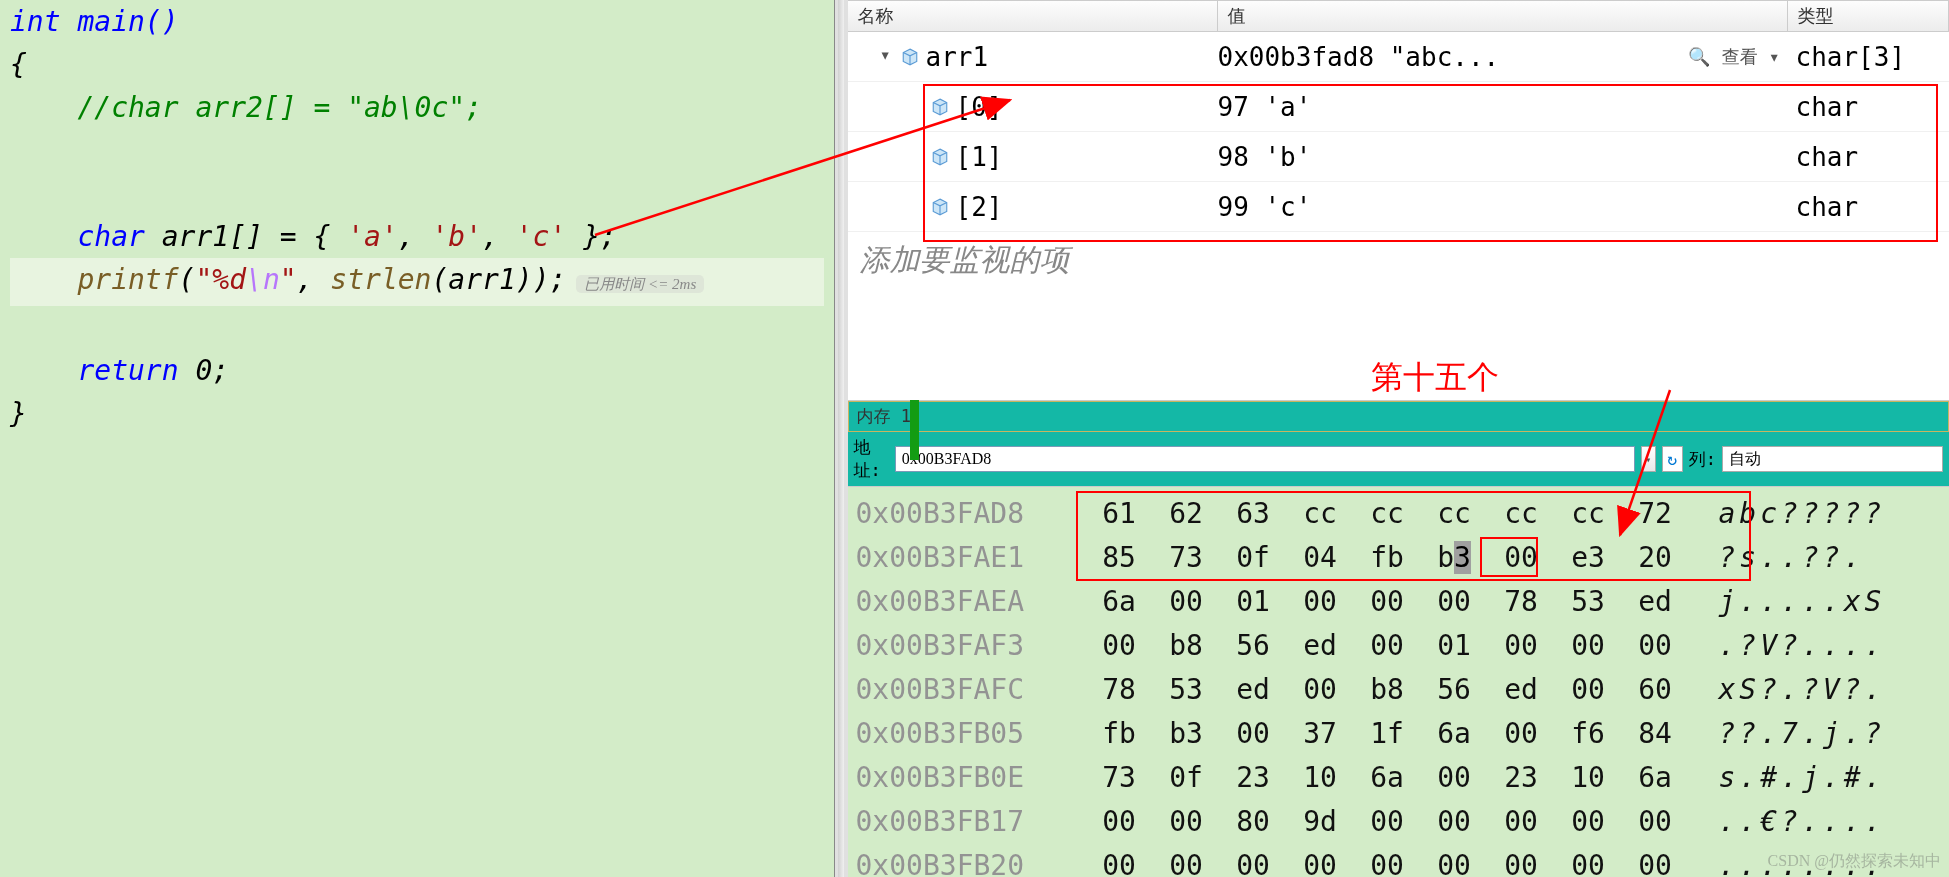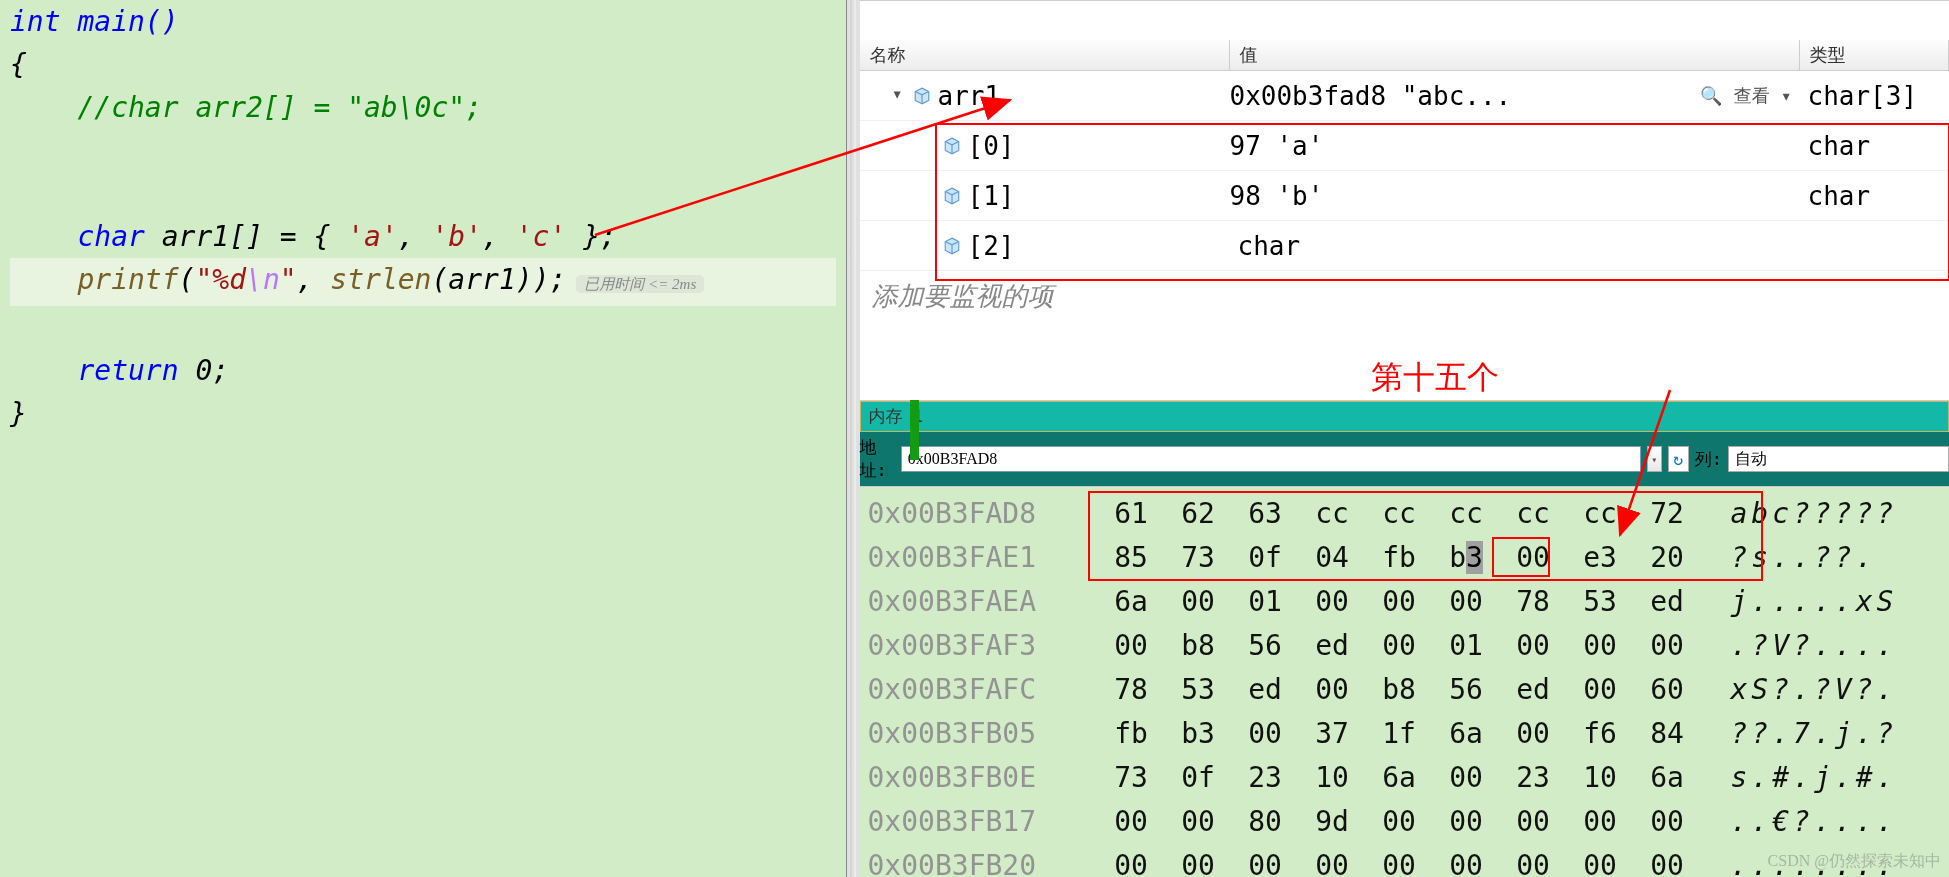--- a/index.html
+++ b/index.html
@@ -13,40 +13,40 @@
 .comment { color: #008000; }
 .string { color: #a31515; }
 .esc { color: #b776fb; }
 .func { color: #795e26; }
 .inline-hint { font-size: 15px; color: #888; font-family: 'Microsoft YaHei'; background: rgba(200,200,200,0.3); padding: 1px 8px; border-radius: 5px; margin-left: 10px; }
 .code-highlight { background: #e8f4e0; }
 .splitter { width: 14px; height: 100%; background: #e0e0e0; display: flex; align-items: flex-start; justify-content: center; }
 .splitter-inner { width: 6px; height: 100%; background: linear-gradient(to right, #d0d0d0, #f0f0f0); }
 .top-bar-right { height: 10px; background: #f5f5f5; border-bottom: 1px solid #ccc; font-size: 14px; padding: 0 6px; display: flex; align-items: center; gap: 6px; color: #555; overflow: hidden; }
 .watch-panel { flex: 0 0 400px; display: flex; flex-direction: column; border-bottom: 1px solid #ccc; }
-.watch-header { display: flex; background: linear-gradient(to bottom, #fdfdfd, #ececec); border-bottom: 1px solid #ccc; font-size: 18px; color: #333; margin-top: 39px; }
+.watch-header { display: flex; background: linear-gradient(to bottom, #fdfdfd, #ececec); border-bottom: 1px solid #ccc; font-size: 18px; color: #333; }
 .watch-header .col { padding: 3px 10px; border-right: 1px solid #ccc; }
 .col-name { width: 370px; }
 .col-val { width: 570px; }
 .col-type { flex: 1; }
 .watch-body { flex: 1; background: #fff; overflow: hidden; position: relative; }
 .watch-row { display: flex; align-items: center; font-size: 26px; height: 50px; border-bottom: 1px solid #f0f0f0; }
 .watch-name-cell { width: 370px; display: flex; align-items: center; }
 .watch-val-cell { width: 570px; display: flex; align-items: center; justify-content: space-between; }
 .watch-type-cell { flex: 1; padding-left: 8px; }
 .expander { width: 14px; height: 14px; margin-left: 30px; margin-right: 8px; color: #555; font-size: 12px; display: inline-flex; align-items: center; justify-content: center; }
 .expander-spacer { width: 82px; display: inline-block; }
 .cube-icon { width: 20px; height: 20px; margin-right: 6px; display: inline-flex; align-items: center; justify-content: center; }
 .cube-svg { width: 18px; height: 18px; }
 .view-btn { font-size: 18px; color: #555; display: flex; align-items: center; gap: 2px; padding-right: 8px; }
-.watch-prompt { font-style: italic; color: #888; font-size: 26px; padding: 8px 12px; }
+.watch-prompt { font-style: italic; color: #888; font-size: 30px; padding: 8px 12px; }
 .annotation-fifteenth { position: absolute; top: 356px; right: 450px; color: #ff0000; font-size: 32px; font-family: 'Microsoft YaHei'; z-index: 10; }
 .memory-panel { flex: 1; display: flex; flex-direction: column; background: #d3ecc8; }
 .mem-title { background: #14b8a6; border: 1px solid #c8b560; padding: 3px 8px; font-size: 17px; color: #333; }
-.mem-addr-bar { background: #0f766e; padding: 4px 0; display: flex; align-items: center; gap: 6px; font-size: 17px; border-bottom: 1px solid #ccc; }
+.mem-addr-bar { background: #14b8a6; padding: 4px 6px; display: flex; align-items: center; gap: 6px; font-size: 17px; border-bottom: 1px solid #ccc; }
 .mem-input { flex: 0 0 740px; height: 26px; background: #fff; border: 1px solid #7a9ab8; padding: 0 6px; font-size: 16px; font-family: Consolas; }
 .col-sel { flex: 1; height: 26px; background: #fff; border: 1px solid #aaa; padding: 0 6px; font-size: 16px; }
 .refresh-btn { width: 26px; height: 26px; background: #fff; border: 1px solid #aaa; display: flex; align-items: center; justify-content: center; color: #0078d4; }
 .dropdown-btn { width: 18px; height: 26px; background: linear-gradient(to bottom,#fff,#e8e8e8); border: 1px solid #aaa; font-size: 10px; color: #555; display: flex; align-items: center; justify-content: center; }
 .mem-body { flex: 1; font-family: Consolas, monospace; font-size: 28px; padding: 4px 8px; position: relative; }
 .mem-row { display: flex; align-items: center; height: 44px; }
 .mem-addr { width: 230px; color: #939393; }
 .mem-bytes { display: flex; }
 .mem-byte { width: 67px; color: #111; text-align: center; }
 .mem-ascii { margin-left: 30px; color: #111; letter-spacing: 4px; white-space: pre; font-style: italic; }
@@ -147,20 +147,23 @@
             <div class="watch-name-cell">
               <span class="expander-spacer"></span>
               <span class="cube-icon">
                 <svg class="cube-svg" viewBox="0 0 16 16">
                   <path d="M8 1l6 3v8l-6 3-6-3V4z" fill="#cde6f7" stroke="#5b9bd5" stroke-width="1"></path>
                   <path d="M2 4l6 3 6-3M8 7v8" stroke="#5b9bd5" stroke-width="1" fill="none"></path>
                 </svg>
               </span>
               <span>[2]</span>
             </div>
+            <div class="watch-val-cell">
+              <span>99 'c'</span>
+            </div>
             <div class="watch-type-cell">char</div>
           </div>
           <div class="watch-prompt">添加要监视的项</div>
         </div>
     </div>
 
     <div class="annotation-fifteenth">第十五个</div>
 
     <div class="memory-panel">
       <div class="mem-title">内存 1</div>

